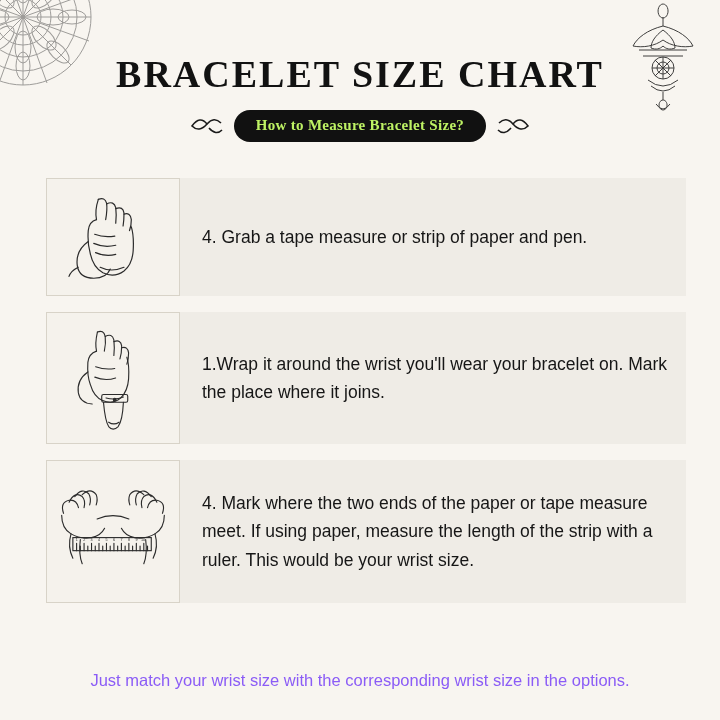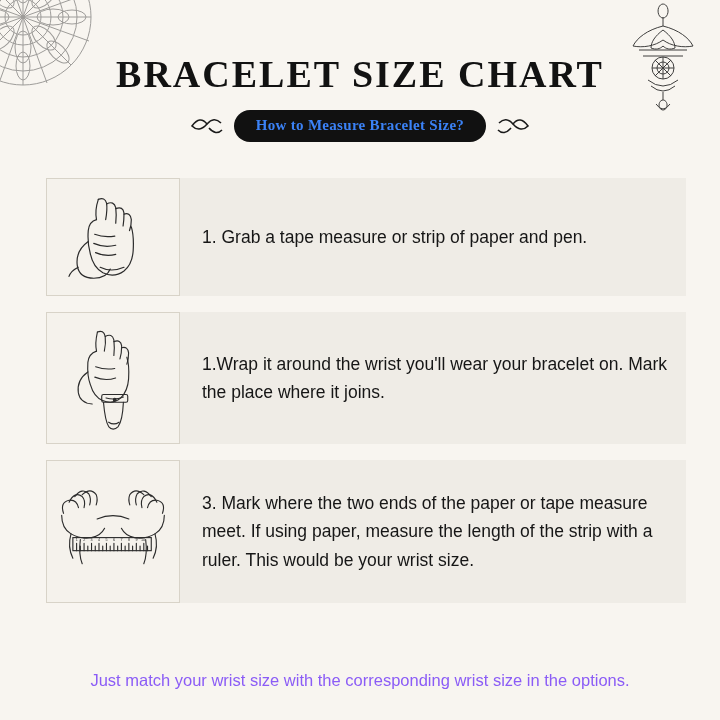--- a/index.html
+++ b/index.html
@@ -68,21 +68,21 @@
     justify-content: center;
     gap: 10px;
   }
   .flourish {
     width: 34px;
     height: 22px;
     flex: none;
   }
   .pill {
     background: #111111;
-    color: #3b82f6;
+    color: #bef264;
     border-radius: 16px;
     padding: 7px 22px 8px 22px;
     font-family: "Liberation Serif", serif;
     font-size: 15px;
     font-weight: 700;
     letter-spacing: .3px;
     white-space: nowrap;
   }
 
   
@@ -267,21 +267,21 @@
             <path d="M40 52 q10 4 22 2"></path>
             <path d="M39 62 q11 5 24 2"></path>
             <path d="M41 72 q11 5 22 2"></path>
             <path d="M46 88 q12 6 26 0"></path>
             <path d="M33 60 q-14 10 -12 26 q2 14 18 14 q14 0 18 -10"></path>
             <path d="M22 88 q-8 4 -10 10"></path>
           </g>
         </svg>
       </div>
       <div class="step-text">
-        <span>1. Grab a tape measure or strip of paper and pen.</span>
+        <span>4. Grab a tape measure or strip of paper and pen.</span>
       </div>
     </div>
 
     <div class="step" id="step-2">
       <div class="step-band"></div>
       <div class="thumb">
         <svg class="hand-svg" viewBox="0 0 120 130" width="104" height="118" aria-hidden="true">
           <g stroke="#2b2b2b" stroke-width="1.3" fill="none" stroke-linecap="round">
             <path d="M42 12 q-3 13 -1 22"></path>
             <path d="M42 12 q7 -3 9 5 q1 8 -1 17"></path>
@@ -336,21 +336,21 @@
               <text x="57" y="70">5</text>
               <text x="65" y="70">6</text>
             <text x="73" y="70">7</text>
               <text x="81" y="70">8</text>
               <text x="89" y="70">9</text>
             <text x="95" y="70">10</text>
           </g>
         </svg>
       </div>
       <div class="step-text">
-        <span>3. Mark where the two ends of the paper or tape measure meet. If using paper, measure the length of the strip with a ruler. This would be your wrist size.</span>
+        <span>4. Mark where the two ends of the paper or tape measure meet. If using paper, measure the length of the strip with a ruler. This would be your wrist size.</span>
       </div>
     </div>
 
   </div>
 
   <div class="footer">Just match your wrist size with the corresponding wrist size in the options.</div>
 
 </div>
 
 </body></html>

